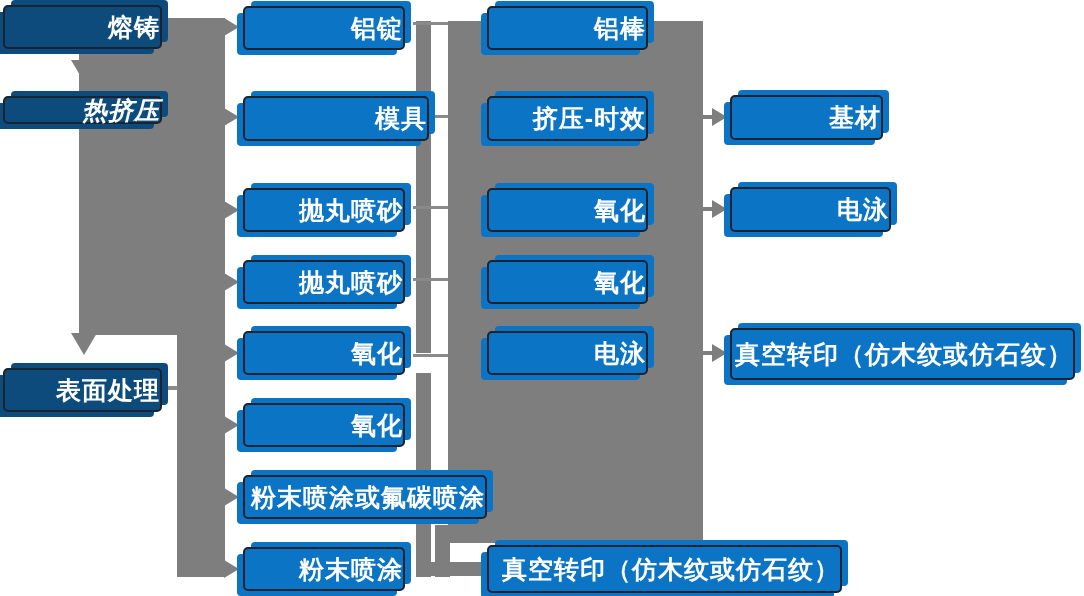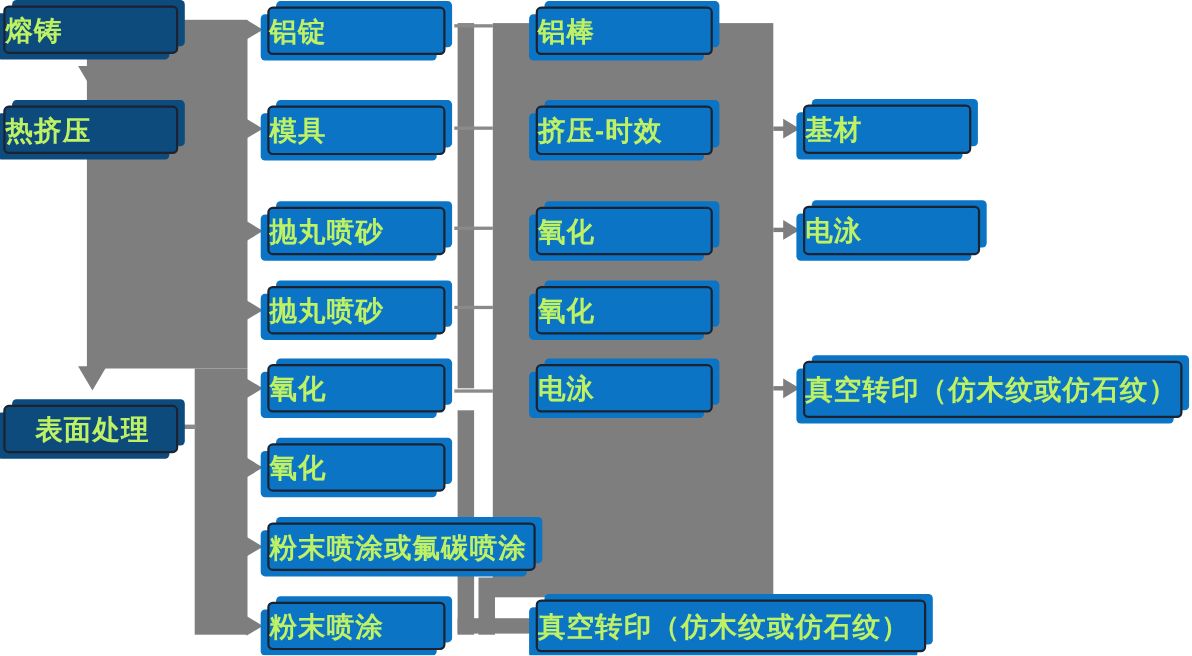--- a/index.html
+++ b/index.html
@@ -15,24 +15,24 @@
   .tick{position:absolute;background:#8a8a8a;}
   .arr-right{position:absolute;width:0;height:0;
     border-top:9px solid transparent;border-bottom:9px solid transparent;
     border-left:15px solid #7e7e7e;}
   .arr-down{position:absolute;width:0;height:0;
     border-left:13px solid transparent;border-right:13px solid transparent;
     border-top:22px solid #7e7e7e;}
   
   .node{
     position:absolute;
-    display:flex;align-items:center;justify-content:flex-start;
+    display:flex;align-items:center;justify-content:flex-end;
     border:2px solid #1b2230;
     border-radius:5px;
-    color:#bef264;
+    color:#ffffff;
     font-size:25px;
     font-weight:600;
     letter-spacing:1px;
     box-sizing:border-box;
     z-index:2;
     white-space:nowrap;
   }
   .node.blue{background:#0b74c4;box-shadow:7px -6px 0 -1px #0b74c4,-7px 6px 0 -1px #0b74c4;}
   .node.dark{background:#0e4b7d;box-shadow:7px -6px 0 -1px #0e4b7d,-7px 6px 0 -1px #0e4b7d;}
   .lbl{pointer-events:none;}
@@ -75,31 +75,31 @@
   <div class="gray" style="left:703px;top:115px;width:10px;height:4px;"></div>
   <div class="arr-right" style="left:712px;top:108px;"></div>
   <div class="gray" style="left:703px;top:207px;width:10px;height:4px;"></div>
   <div class="arr-right" style="left:712px;top:200px;"></div>
   <div class="gray" style="left:703px;top:351px;width:10px;height:4px;"></div>
   <div class="arr-right" style="left:712px;top:344px;"></div>
 
   <div class="node dark" style="left:3px;top:5px;width:159px;height:44px;">
     <span class="lbl">熔铸</span>
   </div>
-  <div class="node dark" style="left:3px;top:96px;width:159px;height:44px;">
+  <div class="node dark" style="left:3px;top:96px;width:159px;height:28px;font-style:italic;">
     <span class="lbl">热挤压</span>
   </div>
   <div class="node dark" style="left:3px;top:368px;width:159px;height:44px;padding-left:27px;">
     <span class="lbl">表面处理</span>
   </div>
 
   <div class="node blue" style="left:243px;top:6px;width:162px;height:44px;">
     <span class="lbl">铝锭</span>
   </div>
-  <div class="node blue" style="left:243px;top:96px;width:162px;height:45px;">
+  <div class="node blue" style="left:243px;top:96px;width:186px;height:45px;">
     <span class="lbl">模具</span>
   </div>
   <div class="node blue" style="left:243px;top:188px;width:162px;height:44px;">
     <span class="lbl">抛丸喷砂</span>
   </div>
   <div class="node blue" style="left:243px;top:260px;width:162px;height:44px;">
     <span class="lbl">抛丸喷砂</span>
   </div>
   <div class="node blue" style="left:243px;top:331px;width:162px;height:44px;">
     <span class="lbl">氧化</span>

